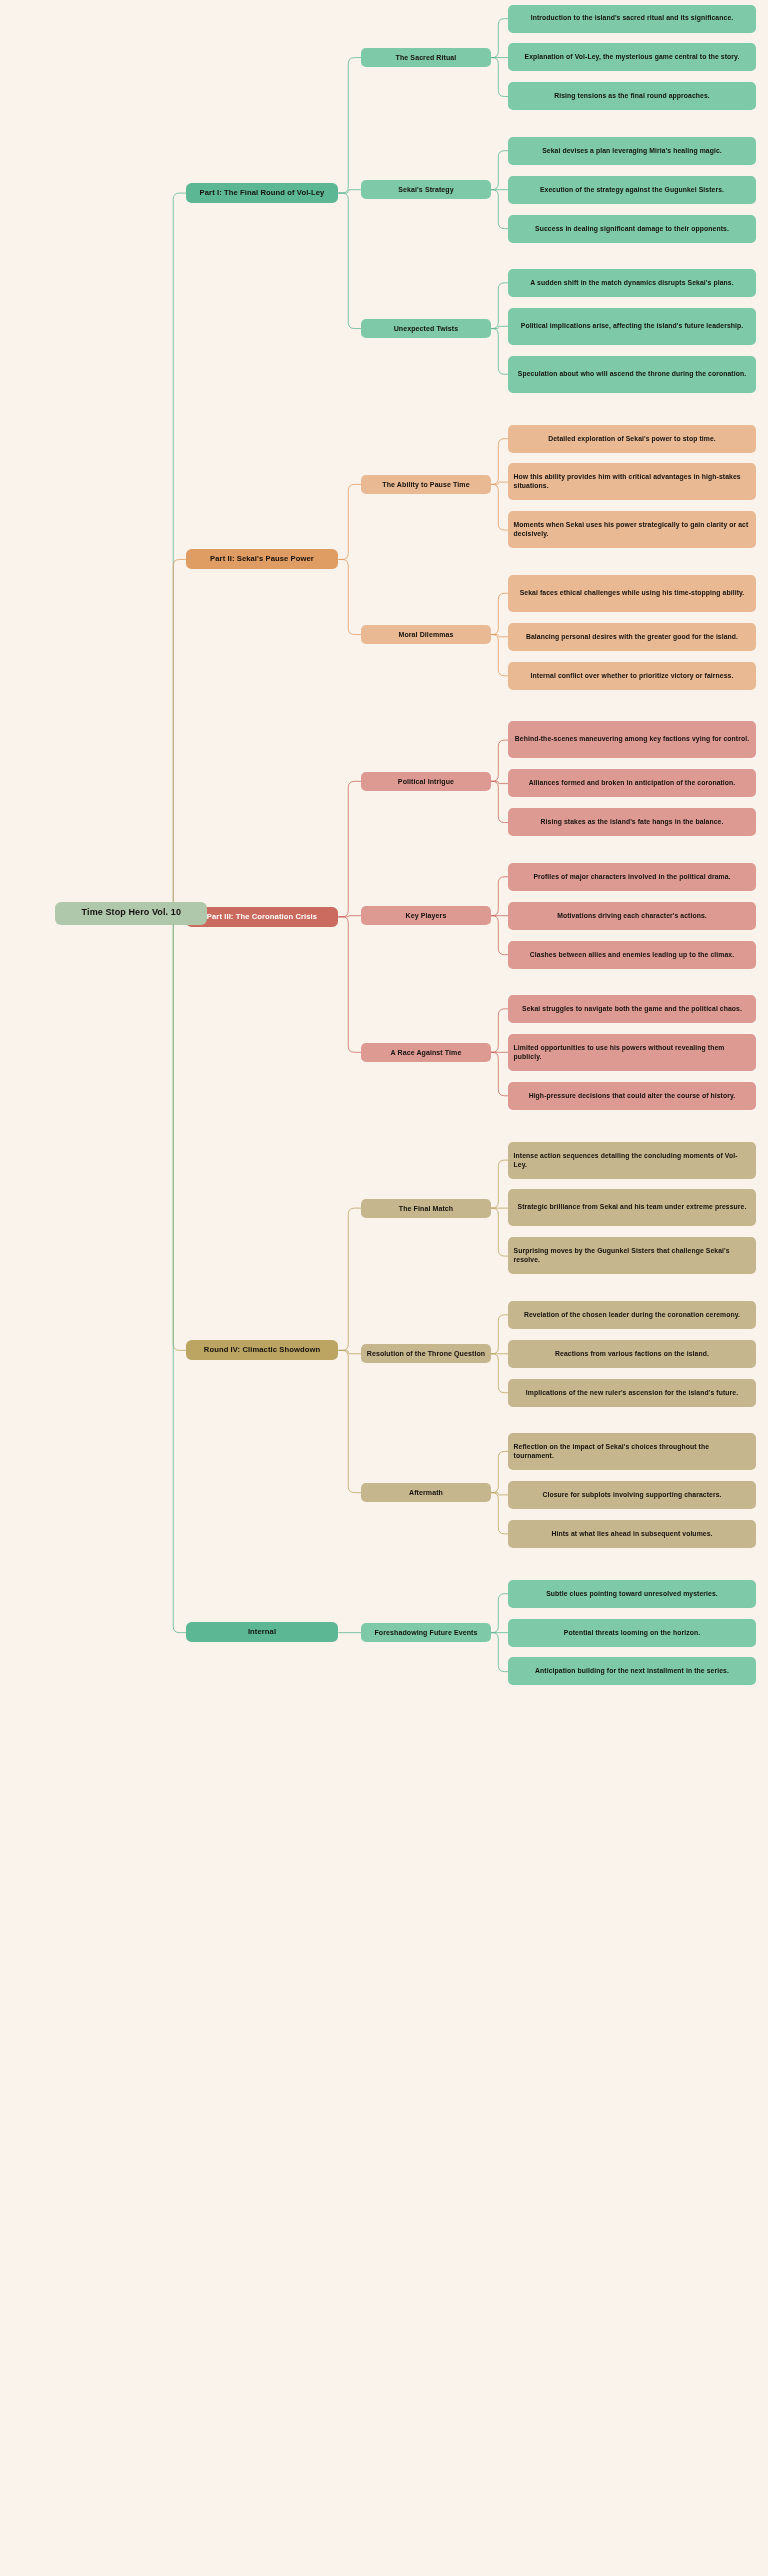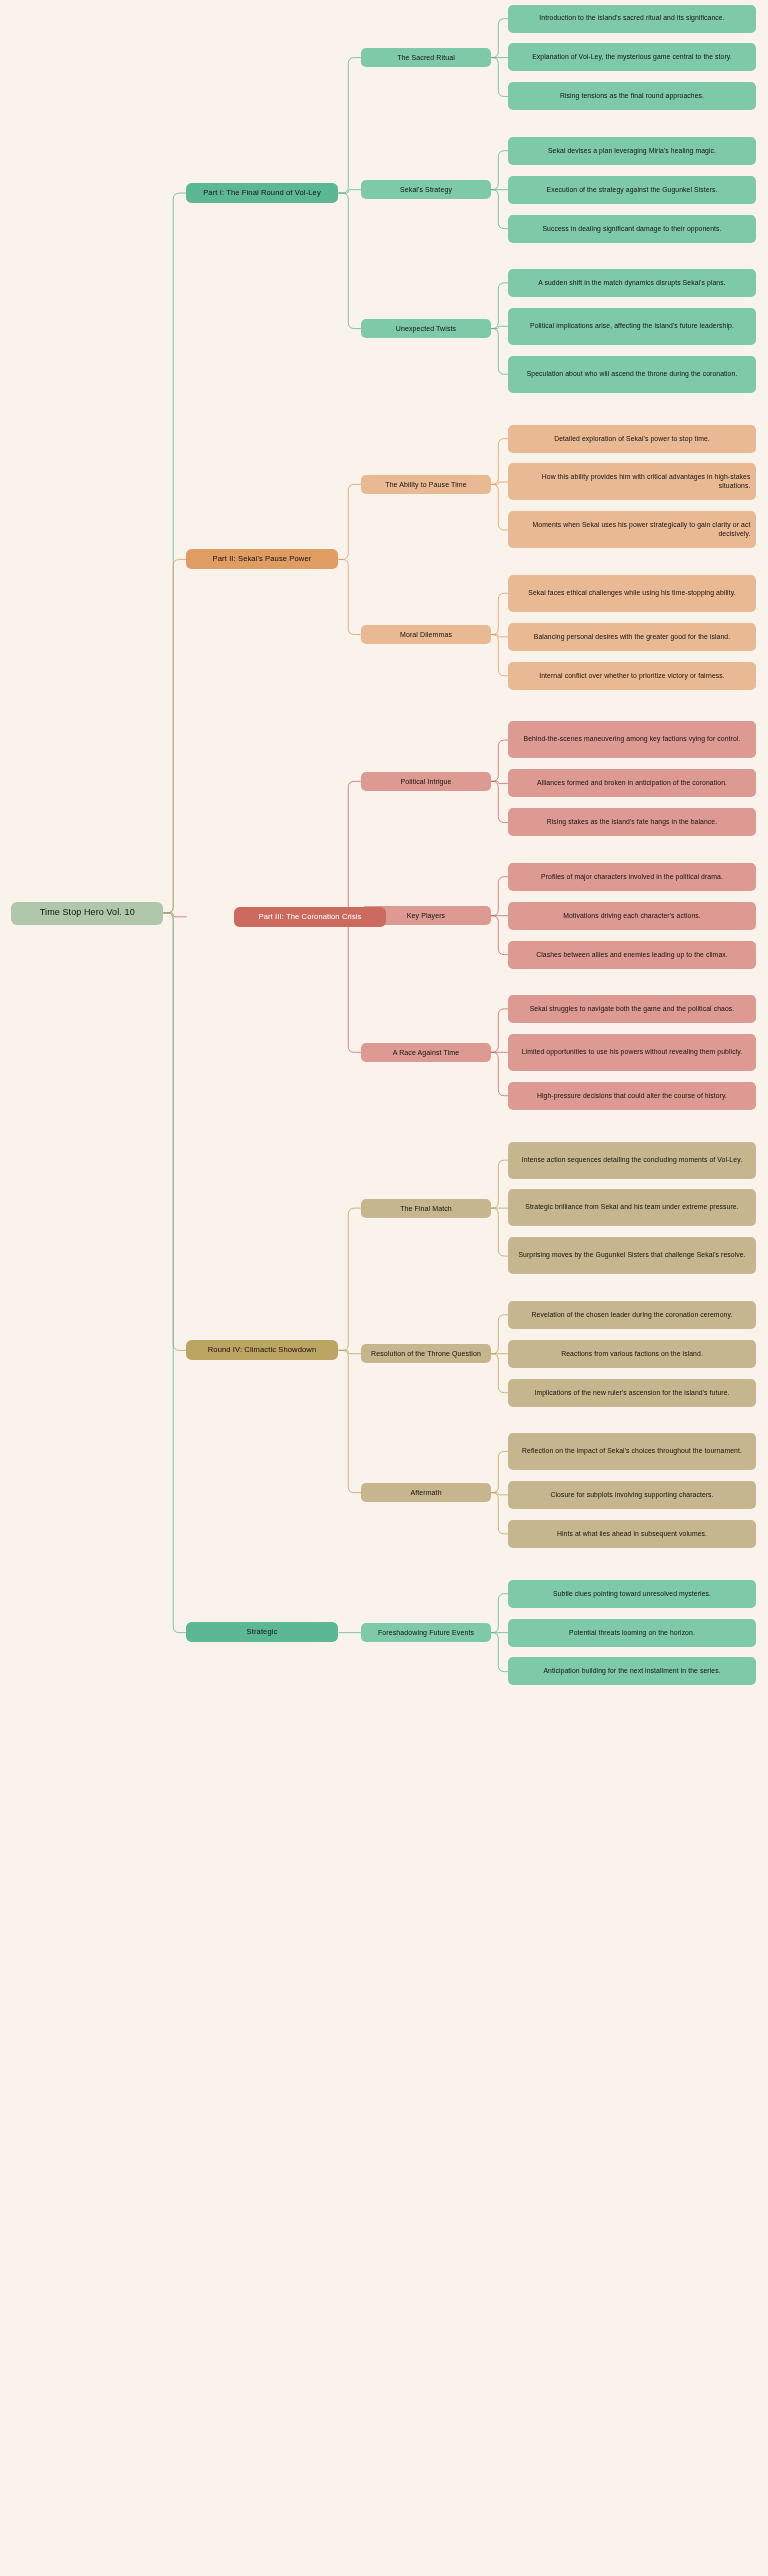--- a/index.html
+++ b/index.html
@@ -28,42 +28,44 @@
     height: 2576px;
     pointer-events: none;
   }
   .node {
     position: absolute;
     box-sizing: border-box;
     border-radius: 5.1px;
     display: flex;
     align-items: center;
     justify-content: center;
-    text-align: right;
+    text-align: left;
     padding: 3.4px 5.6px;
     color: #14110e;
     line-height: 1.32;
     letter-spacing: 0.1px;
     overflow: hidden;
+    font-weight: bold;
   }
   .node.root {
     font-size: 9px;
     border-radius: 6.2px;
+    margin-left: 44px;
   }
   .node.lvl1 {
     font-size: 7.6px;
     border-radius: 5.6px;
   }
   .node.lvl2 {
     font-size: 7px;
   }
   .node.lvl3 {
     font-size: 6.8px;
   }
-  .node.light-text { color: #ffffff; margin-left: 48px; }
+  .node.light-text { color: #ffffff; }
 </style>
 </head>
 <body>
 
 <div id="mindmap-canvas">
   <svg class="edges" id="edge-layer" viewBox="0 0 1362 4563">
       <path d="M 870 102 L 871.6 102 Q 882.6 102 882.6 91 L 882.6 44 Q 882.6 33 893.6 33 L 900 33" fill="none" stroke="#5cb894" stroke-width="1.4" stroke-linecap="round"></path>
       <path d="M 870 102 L 900 102" fill="none" stroke="#5cb894" stroke-width="1.4" stroke-linecap="round"></path>
       <path d="M 870 102 L 871.6 102 Q 882.6 102 882.6 113 L 882.6 160 Q 882.6 171 893.6 171 L 900 171" fill="none" stroke="#5cb894" stroke-width="1.4" stroke-linecap="round"></path>
       <path d="M 870 336 L 871.6 336 Q 882.6 336 882.6 325 L 882.6 278 Q 882.6 267 893.6 267 L 900 267" fill="none" stroke="#5cb894" stroke-width="1.4" stroke-linecap="round"></path>
@@ -268,20 +270,20 @@
       <div class="node lvl3" style="left:508px;top:1619px;width:248px;height:28px;background:#7ecaa8;">
         <span>Potential threats looming on the horizon.</span>
       </div>
       <div class="node lvl3" style="left:508px;top:1657px;width:248px;height:28px;background:#7ecaa8;">
         <span>Anticipation building for the next installment in the series.</span>
       </div>
       <div class="node lvl2" style="left:361px;top:1623px;width:130px;height:19px;background:#7ecaa8;">
         <span>Foreshadowing Future Events</span>
       </div>
       <div class="node lvl1" style="left:186px;top:1622px;width:152px;height:20.3px;background:#5cb894;">
-        <span>Strategic</span>
+        <span>Internal</span>
       </div>
       <div class="node root" style="left:11.3px;top:902px;width:152px;height:22.6px;background:#afc7ab;">
         <span>Time Stop Hero Vol. 10</span>
       </div>
     </div>
 </div>
 
 
 </body></html>

